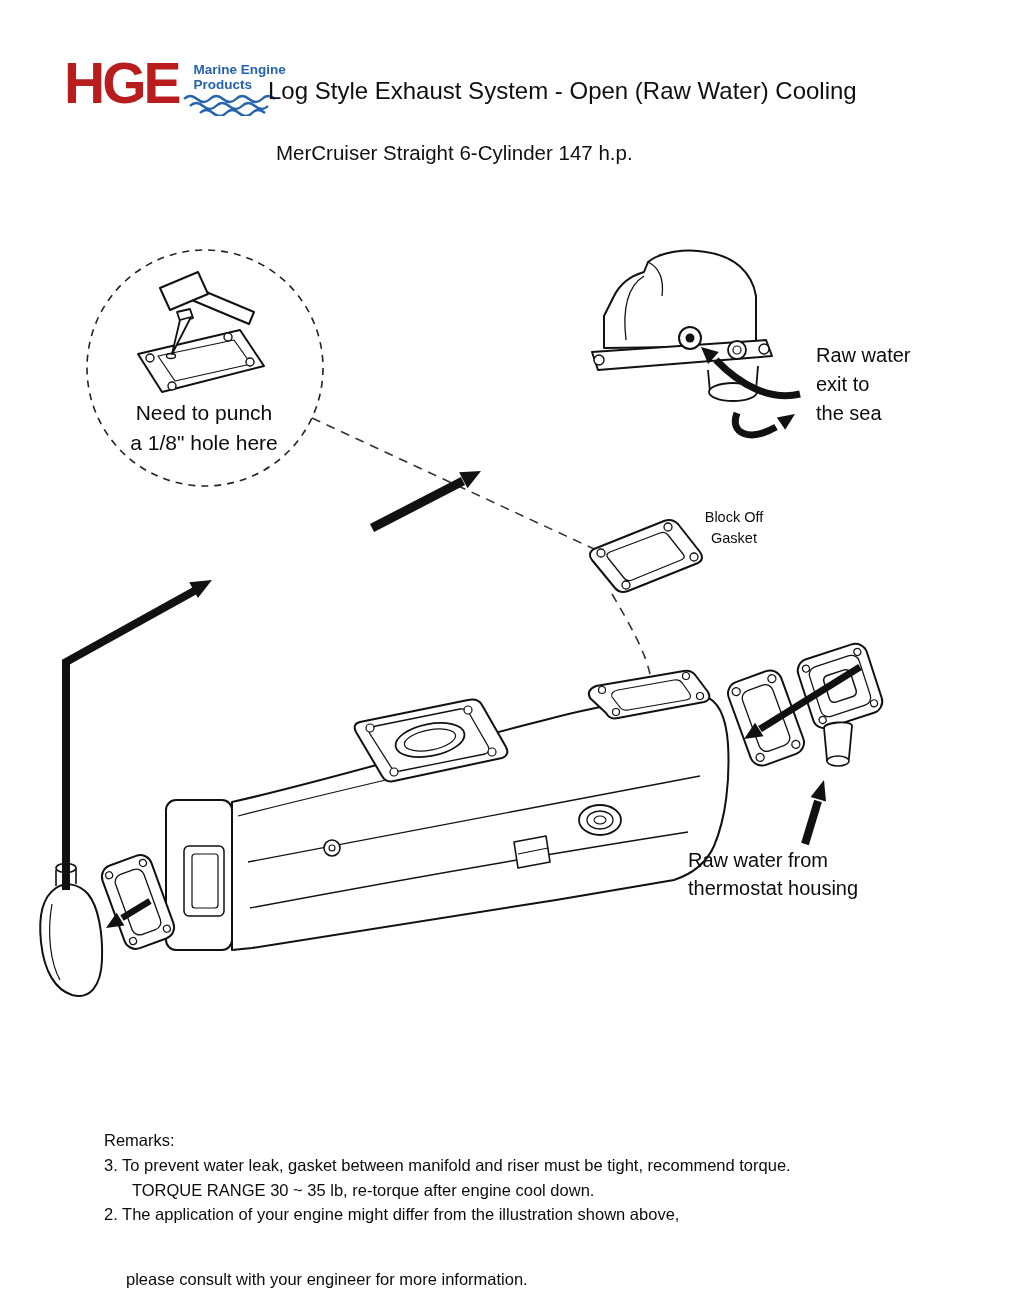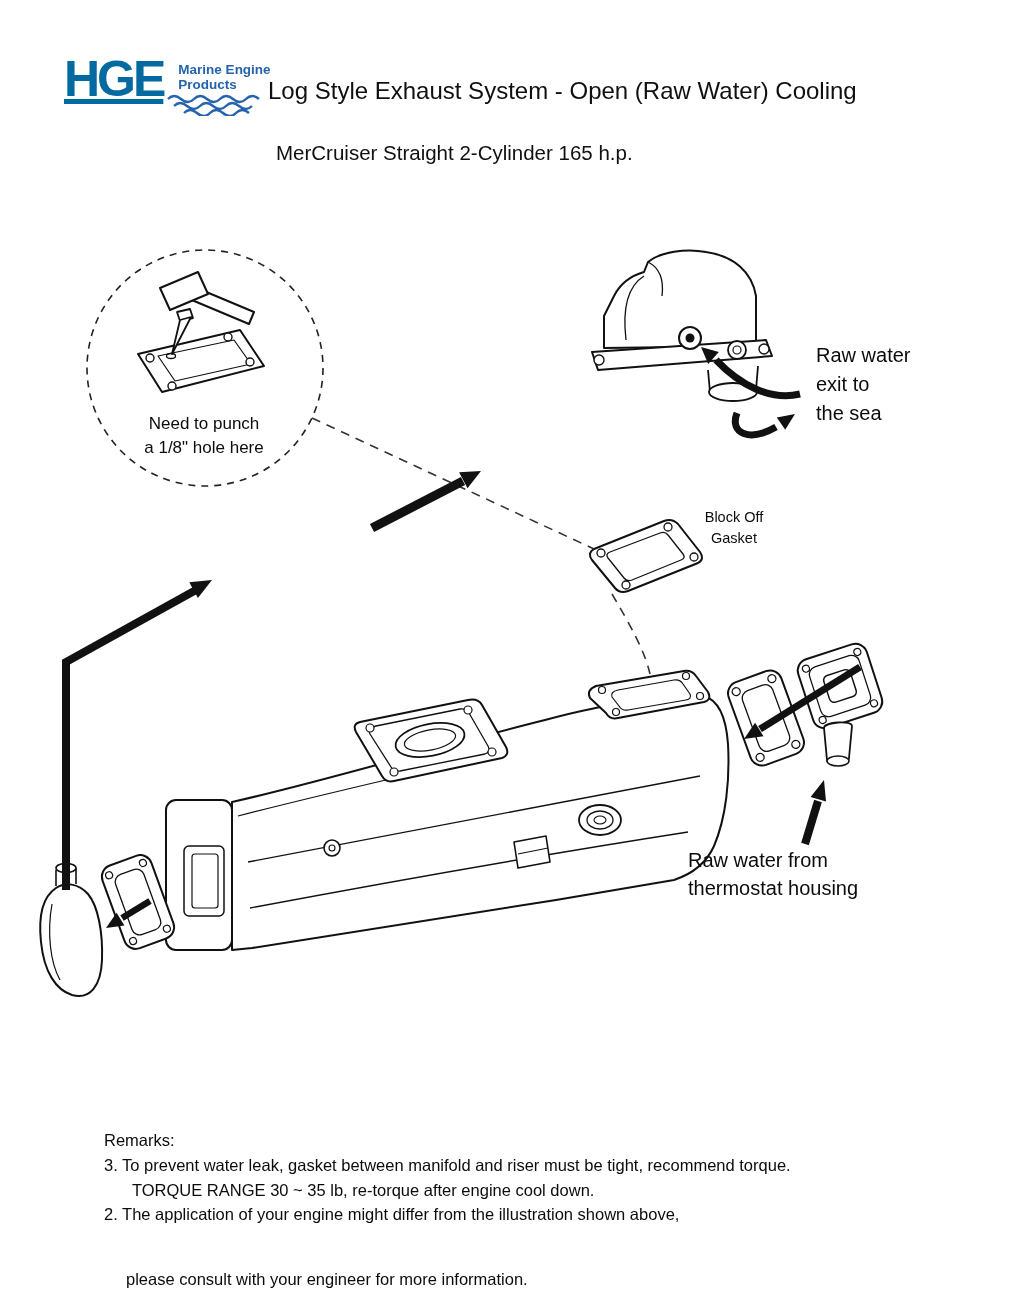--- a/index.html
+++ b/index.html
@@ -7,40 +7,40 @@
   body {
     width:1014px; height:1300px; position:relative;
     font-family:"Liberation Sans", sans-serif; color:#0c0c0c;
     overflow:hidden;
   }
   .page { position:absolute; inset:0; background:#fff; }
 
   
   .logo { position:absolute; left:64px; top:56px; display:flex; align-items:flex-start; }
   .logo-hge {
-    font-size:50px; font-weight:800; line-height:0.95;
-    color:#0369a1; letter-spacing:-3px;text-decoration:underline;
+    font-size:57px; font-weight:800; line-height:0.95;
+    color:#b91c1c; letter-spacing:-3px;
   }
   .logo-right { margin-left:3px; margin-top:6px; color:#2563ac; }
   .logo-right .tag { display:block; font-size:13.5px; font-weight:700; line-height:1.12; white-space:nowrap;padding-left:12px; }
   .logo-waves { display:block; margin-top:2px; }
 
   .page-title {
     position:absolute; left:268px; top:77px;
     font-size:24px; font-weight:400; color:#101010; white-space:nowrap;
   }
   .page-subtitle {
     position:absolute; left:276px; top:141px;
     font-size:20.5px; font-weight:400; color:#101010; white-space:nowrap;
   }
 
   
   .diagram-svg { position:absolute; left:0; top:0; }
   .dlabel { position:absolute; color:#0c0c0c; }
-  .punch-note { left:108px; top:412px; width:192px; text-align:center; font-size:17px; line-height:1.42; }
+  .punch-note { left:108px; top:398px; width:192px; text-align:center; font-size:21px; line-height:1.42; }
   .raw-water-exit { left:816px; top:341px; font-size:20px; line-height:1.45; }
   .block-off { left:679px; top:507px; width:110px; text-align:center; font-size:14.5px; line-height:1.42; }
   .raw-water-from { left:688px; top:846px; font-size:20px; line-height:1.4; }
 
   
   .remarks { position:absolute; left:104px; top:1128px; width:830px; font-size:16.5px; line-height:1.5; color:#0c0c0c; }
   .remarks .indent1 { padding-left:28px; }
   .remarks .indent2 { padding-left:22px;margin-top:40px; }
 </style>
 </head>
@@ -55,21 +55,21 @@
       <span class="tag">Products</span>
       <svg class="logo-waves" width="104" height="22" viewBox="0 0 104 22">
         <path d="M2,5 q6,-6 13,0 t13,0 t13,0 t13,0 t13,0 t13,0 t13,0" stroke="#2563ac" stroke-width="2.4" fill="none"></path>
         <path d="M8,12 q6,-6 13,0 t13,0 t13,0 t13,0 t13,0 t13,0" stroke="#2563ac" stroke-width="2.4" fill="none"></path>
         <path d="M18,19 q6,-6 13,0 t13,0 t13,0 t13,0 t13,0" stroke="#2563ac" stroke-width="2.4" fill="none"></path>
       </svg>
     </span>
   </div>
 
   <h1 class="page-title">Log Style Exhaust System - Open (Raw Water) Cooling</h1>
-  <h2 class="page-subtitle">MerCruiser Straight 2-Cylinder 165 h.p.</h2>
+  <h2 class="page-subtitle">MerCruiser Straight 6-Cylinder 147 h.p.</h2>
 
   <svg class="diagram-svg" width="1014" height="1300" viewBox="0 0 1014 1300">
 
     <g>
       <circle cx="205" cy="368" r="118" fill="none" stroke="#222" stroke-width="1.6" stroke-dasharray="7 6"></circle>
     </g>
 
     <g stroke="#111" fill="#fff" stroke-linejoin="round">
       <polygon points="138,354 240,330 264,366 162,392" stroke-width="2"></polygon>
       <polygon points="158,356 234,340 251,364 175,381" fill="none" stroke-width="1.2"></polygon>

